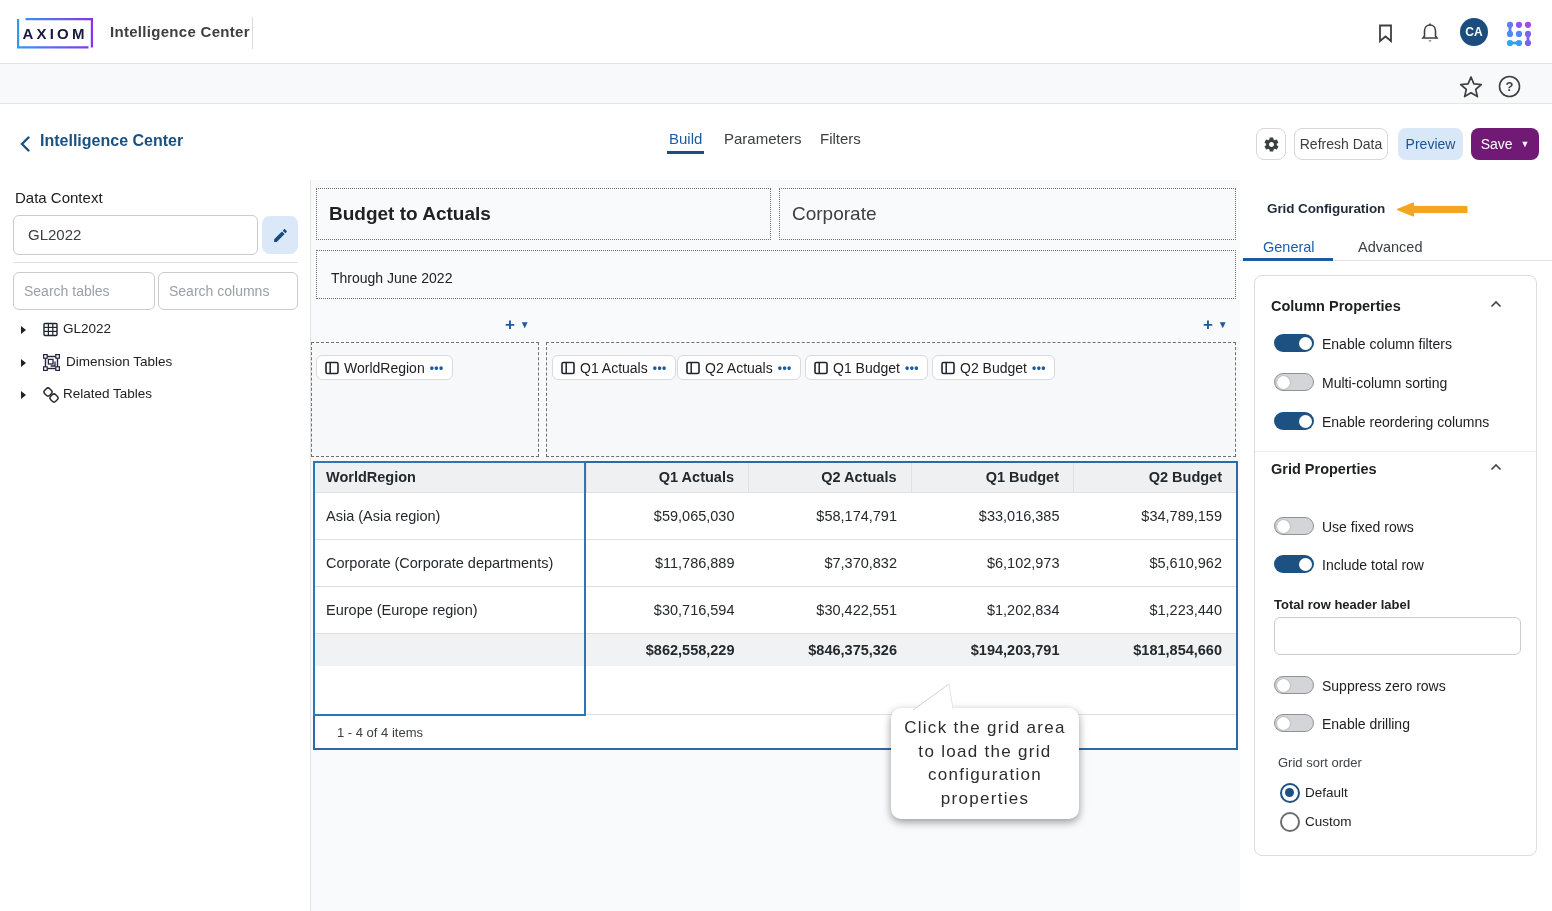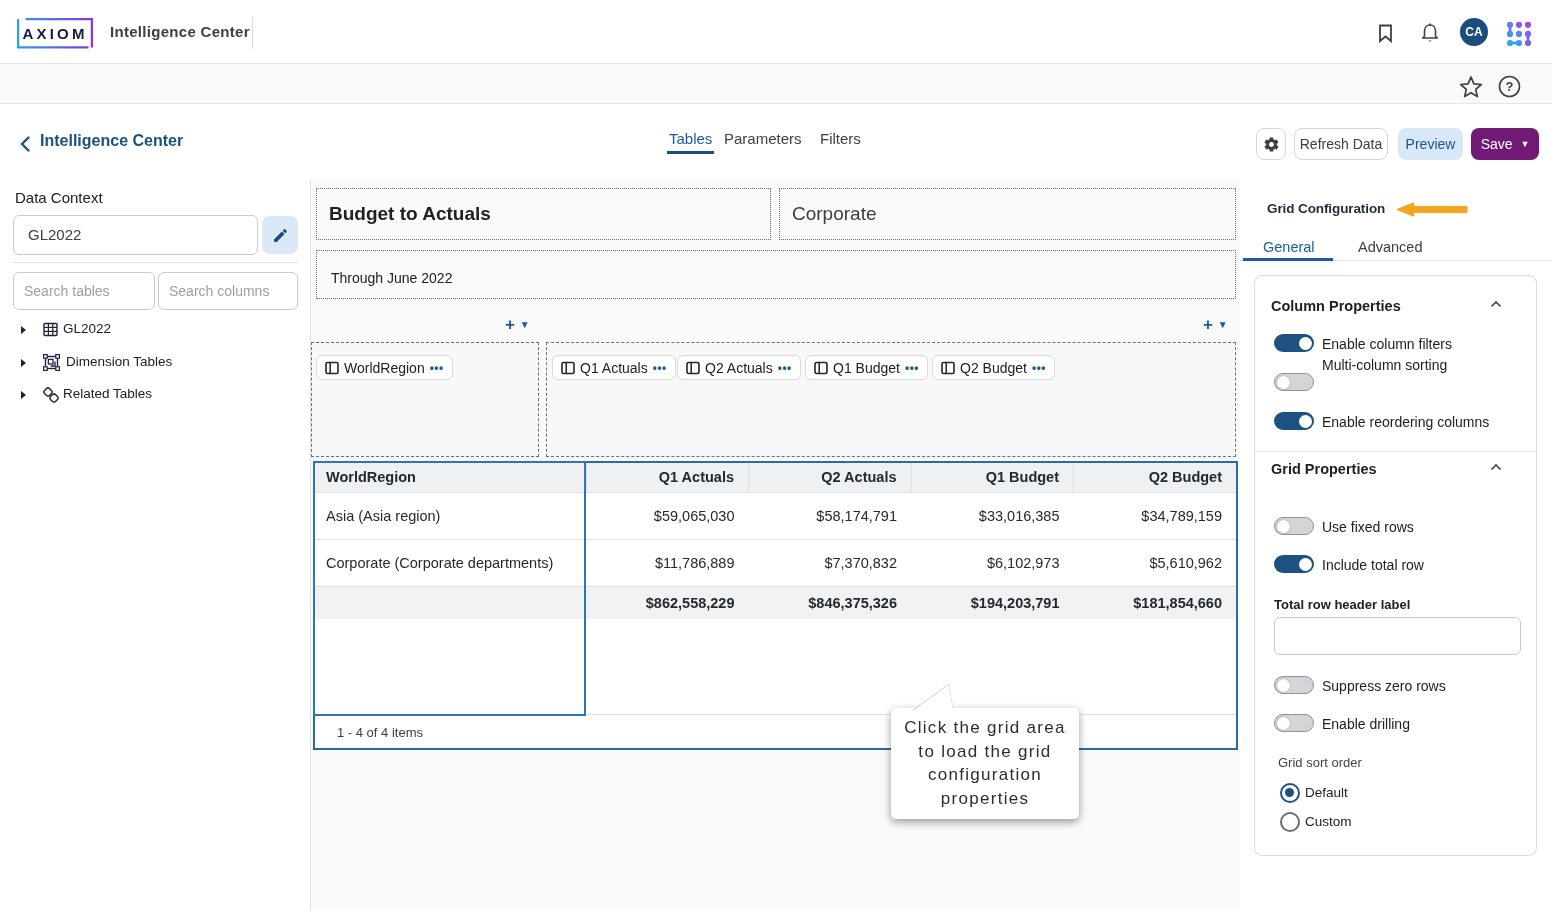--- a/index.html
+++ b/index.html
@@ -95,21 +95,21 @@
 .toggle.off::after { content:""; position:absolute; left:2px; top:1.5px; width:13px; height:13px;
   border-radius:50%; background:#fff; box-shadow:0 0 2px rgba(0,0,0,0.3); }
 .tlabel { position:absolute; left:67px; font-size:14px; color:#202124; }
 .radio { position:absolute; left:25px; width:20px; height:20px; border-radius:50%; }
 .radio.sel { border:2.5px solid #1c5182; }
 .radio.sel::after { content:""; position:absolute; left:3px; top:3px; width:9px; height:9px;
   border-radius:50%; background:#1c5182; }
 .radio.un { border:2px solid #6a6e71; }
 
 #callout { position:absolute; left:891px; top:708px; width:188px; height:111px; background:#fff;
-  border-radius:5px; box-shadow:0 3px 8px rgba(0,0,0,0.4); z-index:30;
+  border-radius:10px; box-shadow:0 3px 8px rgba(0,0,0,0.4); z-index:30;
   font-size:17px; color:#2d2d2d; text-align:center; line-height:23.5px; padding-top:8px; letter-spacing:1.3px; }
 #tail { position:absolute; left:910px; top:682px; z-index:31; }
 #arrow { position:absolute; left:1396px; top:202px; }
 </style>
 </head>
 <body>
 
 <div id="topbar">
   <svg id="logo" width="76" height="31" viewBox="0 0 76 31">
     <defs>
@@ -157,21 +157,21 @@
     <circle cx="11.5" cy="11.5" r="10" fill="none" stroke="#3c4043" stroke-width="1.6"></circle>
     <text x="11.5" y="16.4" text-anchor="middle" font-size="13" font-weight="700" fill="#3c4043" font-family="Liberation Sans">?</text>
   </svg>
 </div>
 
 <div id="pagehead">
   <svg class="abs" style="left:18px;top:32px" width="14" height="16" viewBox="0 0 14 16">
     <path d="M10.5 1.5 L4 8 L10.5 14.5" fill="none" stroke="#1b5180" stroke-width="2.4" stroke-linecap="round"></path>
   </svg>
   <div id="backlink" style="left:40px;">Intelligence Center</div>
-  <div class="tab" id="tab-build">Tables</div>
+  <div class="tab" id="tab-build">Build</div>
   <div class="tab" id="tab-params">Parameters</div>
   <div class="tab" id="tab-filters">Filters</div>
   <div class="btn" id="btn-gear">
     <svg width="17" height="17" viewBox="0 0 24 24">
         <path fill="#3c4043" d="M19.4 13c0-.3.1-.6.1-1s0-.7-.1-1l2.1-1.6c.2-.2.2-.4.1-.6l-2-3.5c-.1-.2-.4-.3-.6-.2l-2.5 1c-.5-.4-1.1-.7-1.7-1L14.4 2.4c0-.2-.2-.4-.5-.4h-4c-.2 0-.4.2-.5.4L9 5.1c-.6.2-1.2.6-1.7 1l-2.5-1c-.2-.1-.5 0-.6.2l-2 3.5c-.1.2-.1.5.1.6L4.5 11c0 .3-.1.6-.1 1s0 .7.1 1l-2.1 1.6c-.2.2-.2.4-.1.6l2 3.5c.1.2.4.3.6.2l2.5-1c.5.4 1.1.7 1.7 1l.4 2.6c0 .2.2.4.5.4h4c.2 0 .4-.2.5-.4l.4-2.6c.6-.2 1.2-.6 1.7-1l2.5 1c.2.1.5 0 .6-.2l2-3.5c.1-.2.1-.5-.1-.6L19.4 13zM12 15.5c-1.9 0-3.5-1.6-3.5-3.5s1.6-3.5 3.5-3.5 3.5 1.6 3.5 3.5-1.6 3.5-3.5 3.5z"></path>
       </svg>
   </div>
   <div class="btn" id="btn-refresh">Refresh Data</div>
   <div class="btn" id="btn-preview">Preview</div>
   <div class="btn" id="btn-save">Save&nbsp;&nbsp;<span style="font-size:9px">▼</span></div>
@@ -286,20 +286,27 @@
             <td>$33,016,385</td>
             <td>$34,789,159</td>
           </tr>
         <tr>
             <td class="c0">Corporate (Corporate departments)</td>
             <td>$11,786,889</td>
             <td>$7,370,832</td>
             <td>$6,102,973</td>
             <td>$5,610,962</td>
           </tr>
+        <tr>
+            <td class="c0">Europe (Europe region)</td>
+            <td>$30,716,594</td>
+            <td>$30,422,551</td>
+            <td>$1,202,834</td>
+            <td>$1,223,440</td>
+          </tr>
         <tr class="total">
             <td class="c0"></td>
             <td>$862,558,229</td>
             <td>$846,375,326</td>
             <td>$194,203,791</td>
             <td>$181,854,660</td>
           </tr>
       </tbody>
     </table>
     <div id="gfoot">1 - 4 of 4 items</div>
@@ -314,21 +321,21 @@
   <div id="rtab2" class="abs">Advanced</div>
   <div id="runderline" class="abs"></div>
   <div id="card">
     <div class="sechead" style="top:22px;">Column Properties</div>
     <svg class="chev" style="top:24px;" width="12" height="8" viewBox="0 0 12 8">
         <path d="M1.5 6.5 L6 2 L10.5 6.5" fill="none" stroke="#444" stroke-width="1.6"></path>
       </svg>
     <div class="toggle on" style="top:58px;"></div>
       <div class="tlabel" style="top:60px;">Enable column filters</div>
     <div class="toggle off" style="top:97px;"></div>
-      <div class="tlabel" style="top:81px;">Multi-column sorting</div>
+      <div class="tlabel" style="top:99px;">Multi-column sorting</div>
     <div class="toggle on" style="top:136px;"></div>
       <div class="tlabel" style="top:138px;">Enable reordering columns</div>
     <div class="abs" style="left:0;top:175px;width:281px;height:1px;background:#e8eaec;"></div>
     <div class="sechead" style="top:185px;">Grid Properties</div>
     <svg class="chev" style="top:187px;" width="12" height="8" viewBox="0 0 12 8">
         <path d="M1.5 6.5 L6 2 L10.5 6.5" fill="none" stroke="#444" stroke-width="1.6"></path>
       </svg>
     <div class="toggle off" style="top:241px;"></div>
       <div class="tlabel" style="top:243px;">Use fixed rows</div>
     <div class="toggle on" style="top:279px;"></div>

